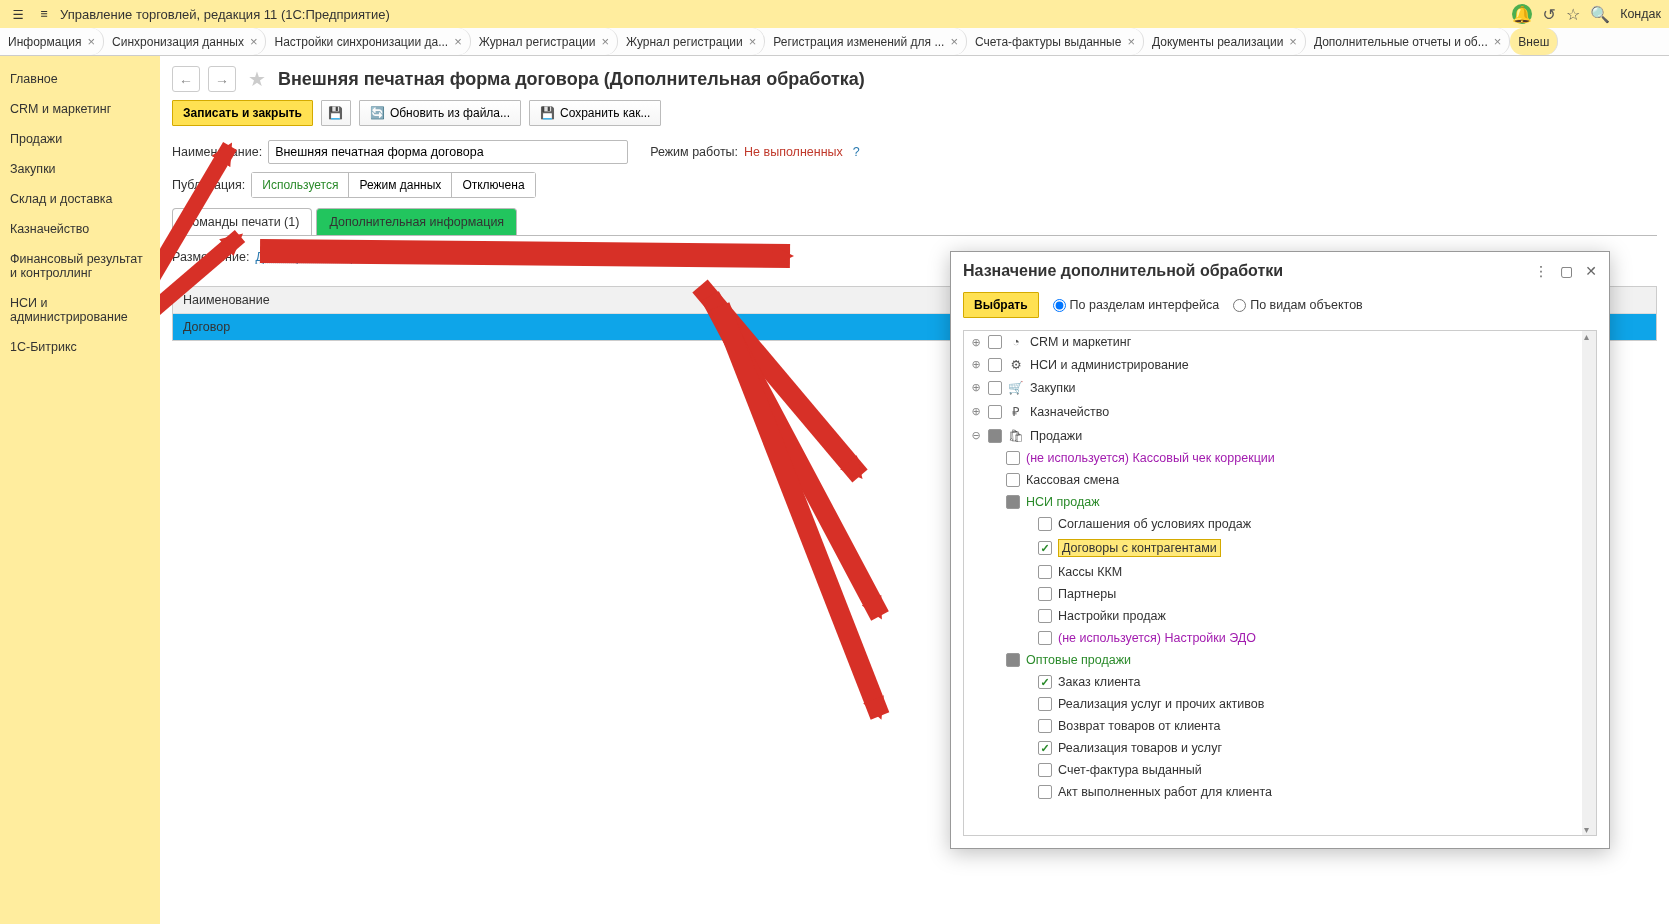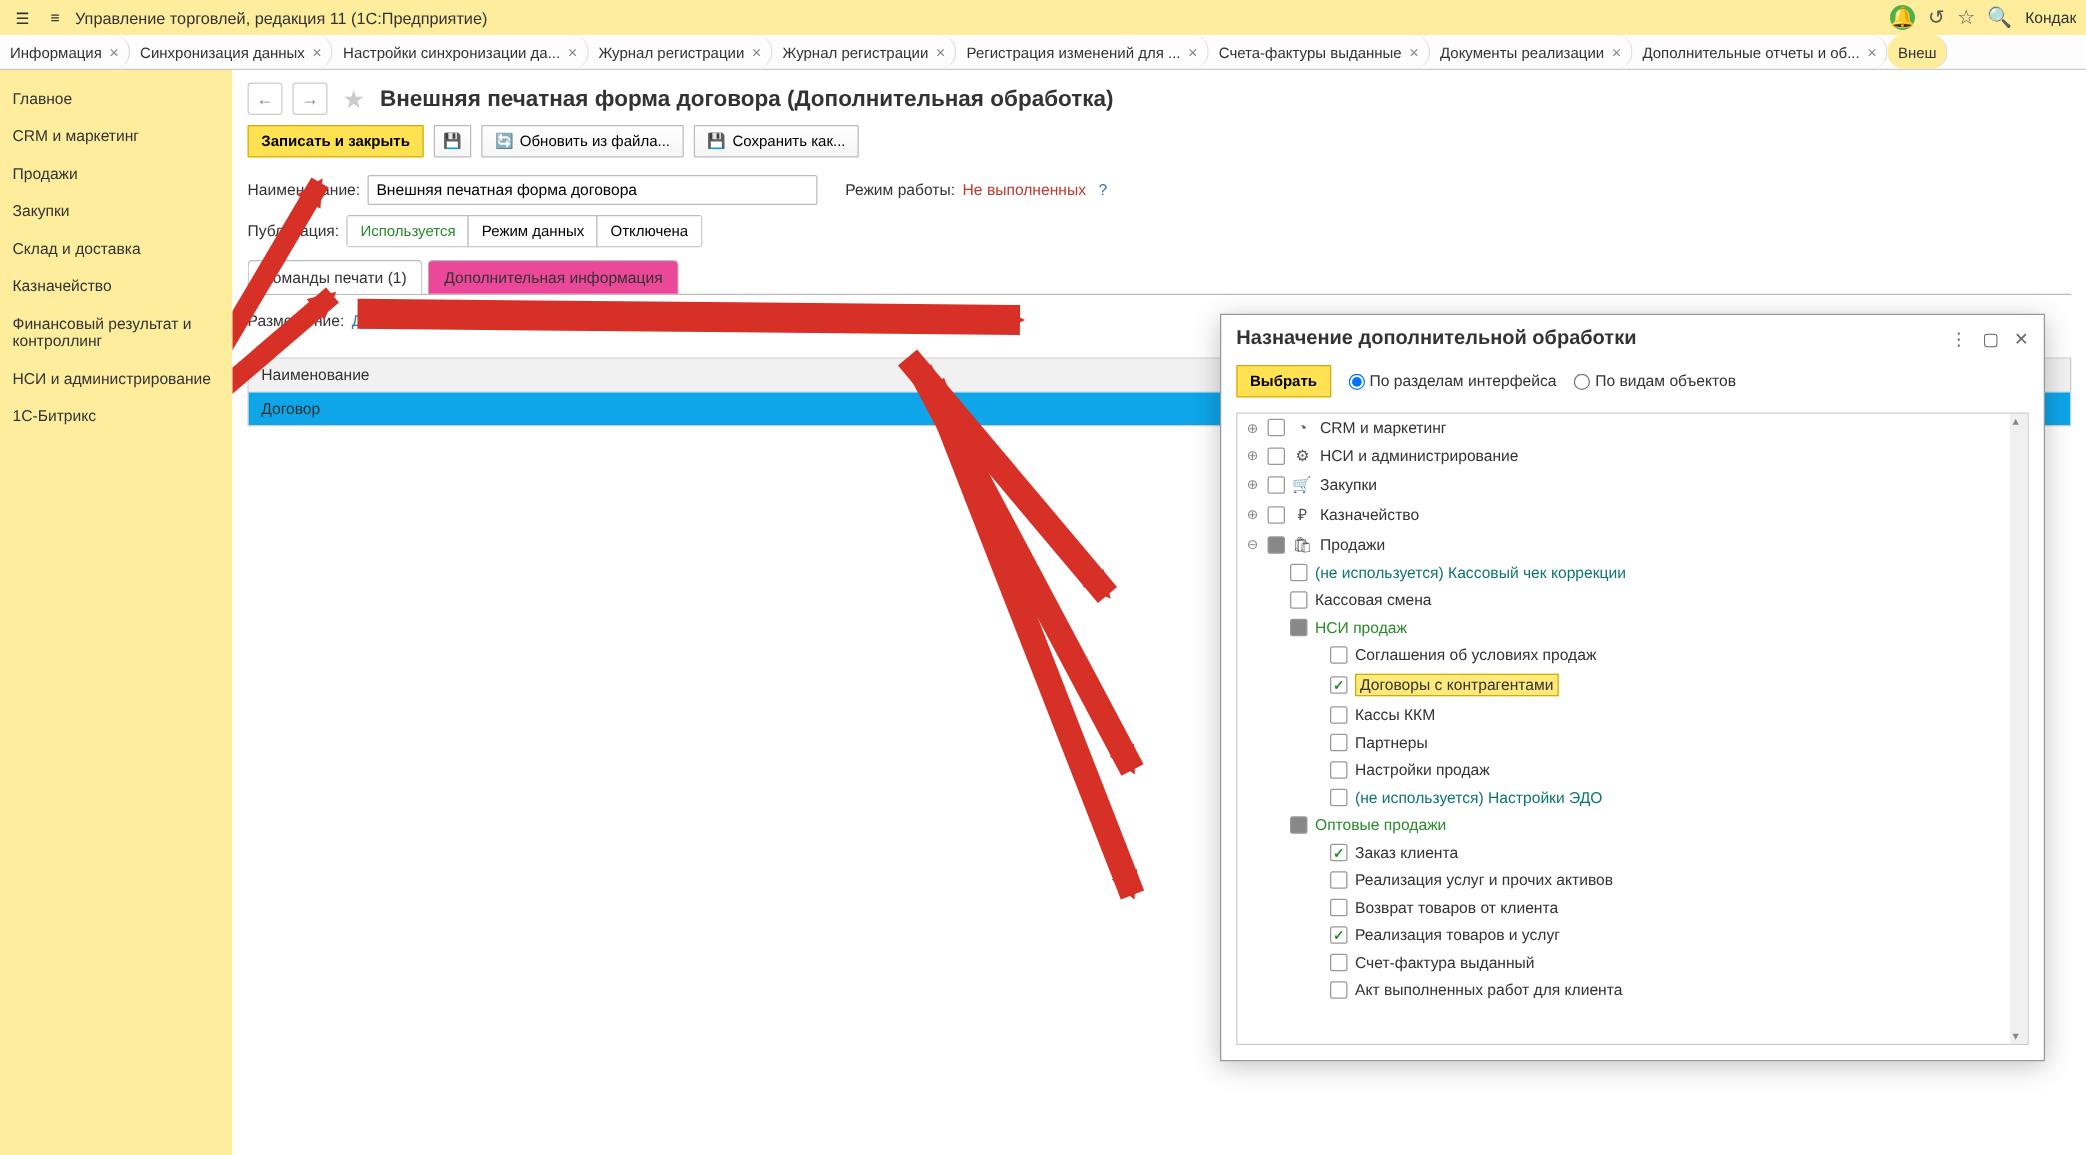--- a/index.html
+++ b/index.html
@@ -16,21 +16,21 @@
 
 .tabs-row { background: #fdfdfd; height: 28px; display: flex; align-items: stretch; border-bottom: 1px solid #ccc; }
 .tab { display: flex; align-items: center; padding: 0 8px; border-right: 1px solid #ddd; font-size: 12px; color: #333; cursor: pointer; white-space: nowrap; border-radius: 13px; }
 .tab .close { margin-left: 6px; color: #888; font-size: 13px; cursor: pointer; }
 .tab.last { background: #ffed9e; }
 
 
 .main { display: flex; height: calc(924px - 56px); }
 
 
-.sidebar { width: 186px; background: #ffed9e; padding: 8px 0; }
+.sidebar { width: 160px; background: #ffed9e; padding: 8px 0; }
 .side-item { padding: 8px 10px; font-size: 12.5px; color: #333; cursor: pointer; }
 
 
 .content { flex: 1; background: #fff; position: relative; padding: 0; }
 
 
 .content-header { display: flex; align-items: center; padding: 10px 12px 8px; gap: 8px; }
 .nav-btn { width: 28px; height: 26px; border: 1px solid #ccc; background: #fff; border-radius: 3px; cursor: pointer; display: inline-flex; align-items: center; justify-content: center; color: #888; font-size: 14px; }
 .star-icon { color: #ccc; font-size: 20px; margin: 0 4px; }
 .content-title { font-size: 18px; font-weight: bold; color: #333; }
@@ -50,21 +50,21 @@
 .help-icon { color: #2a7ab0; cursor: pointer; margin-left: 4px; }
 
 
 .segment { display: flex; border-radius: 3px; overflow: hidden; }
 .segment .seg-btn { border: 1px solid #bbb; padding: 5px 10px; font-size: 12px; background: #fff; cursor: pointer; margin-left: -1px; }
 .segment .seg-btn:first-child { margin-left: 0; }
 .segment .seg-btn.green { color: #2a8a2a; }
 
 
 .panel-tabs { display: flex; padding: 6px 12px 0; gap: 0; }
-.panel-tab { border: 1px solid #bbb; border-bottom: none; padding: 6px 12px; font-size: 12.5px; background: #ec4899; border-radius: 4px 4px 0 0; cursor: pointer; margin-right: 4px; }
+.panel-tab { border: 1px solid #bbb; border-bottom: none; padding: 6px 12px; font-size: 12.5px; background: #22c55e; border-radius: 4px 4px 0 0; cursor: pointer; margin-right: 4px; }
 .panel-tab.active { background: #fff; }
 .panel-body { border-top: 1px solid #bbb; margin: 0 12px; padding: 10px 0; }
 
 .link { color: #2a7ab0; text-decoration: underline dotted; cursor: pointer; }
 
 
 .tbl { margin: 8px 12px; border: 1px solid #ccc; }
 .tbl-head { background: #f1f1f1; padding: 6px 10px; font-size: 12.5px; border-bottom: 1px solid #ddd; }
 .tbl-row { background: #0ea5e9; padding: 6px 10px; font-size: 12.5px; }
 
@@ -83,21 +83,21 @@
 .tree-scrollbar::after { content: "▾"; position: absolute; bottom: 0; left: 2px; font-size: 10px; color: #888; }
 
 .tree-item { display: flex; align-items: center; gap: 6px; padding: 4px 6px; font-size: 12.5px; cursor: pointer; }
 .tree-item .expander { width: 12px; color: #888; font-size: 11px; text-align: center; }
 .tree-item .cb { width: 14px; height: 14px; border: 1px solid #999; border-radius: 2px; display: inline-flex; align-items: center; justify-content: center; font-size: 11px; background: #fff; }
 .tree-item .cb.checked { color: #2a8a2a; font-weight: bold; }
 .tree-item .cb.partial { background: #888; }
 .tree-item .node-icon { width: 16px; text-align: center; color: #555; }
 .tree-item .label { }
 .tree-item.green .label { color: #2a8a2a; }
-.tree-item.gray .label { color: #0f766e; }
+.tree-item.gray .label { color: #a21caf; }
 .tree-item.highlight .label { background: #ffe97a; padding: 1px 3px; border: 1px solid #d4aa00; }
 .indent-1 { padding-left: 24px; }
 .indent-2 { padding-left: 56px; }
 
 
 .arrow { position: absolute; pointer-events: none; }
 </style>
 </head>
 <body>
 

